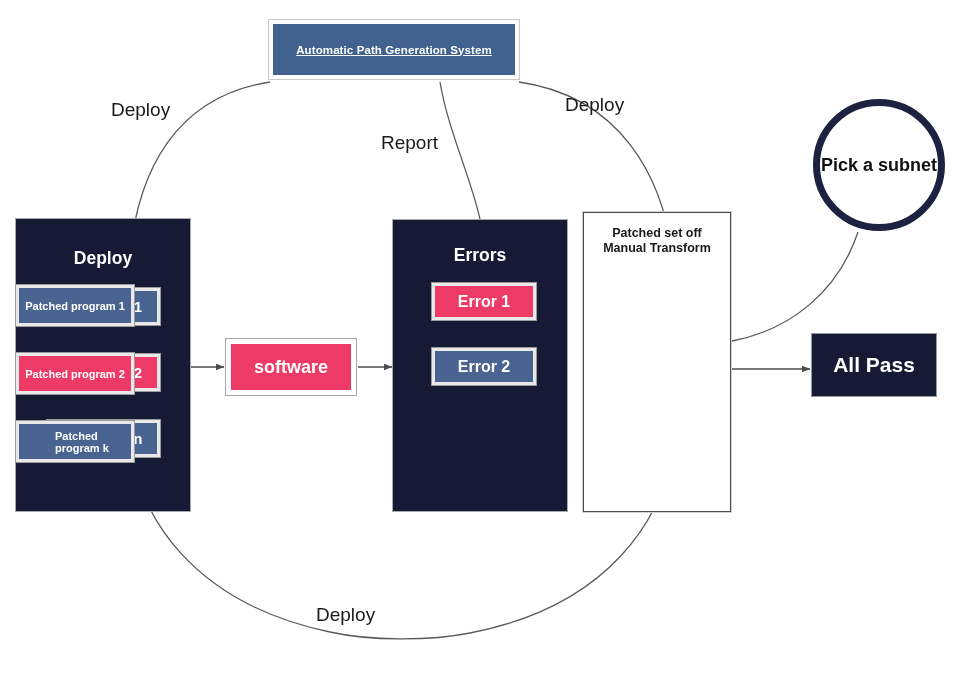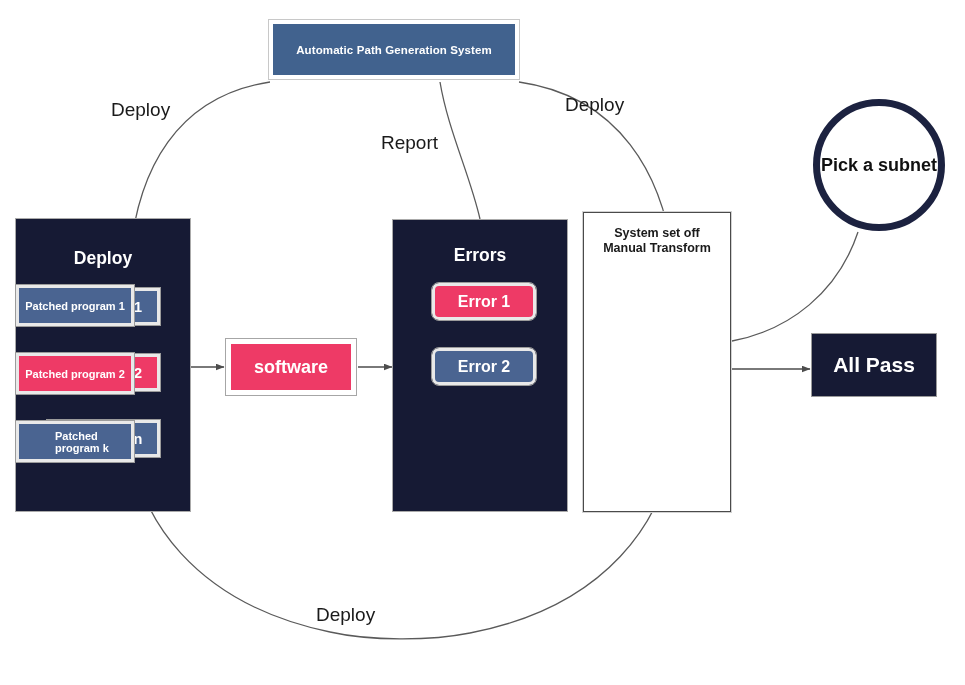--- a/index.html
+++ b/index.html
@@ -41,20 +41,21 @@
     border: 4px solid #ffffff;
     outline: 1px solid #c8c8c8;
     display: flex;
     align-items: center;
     justify-content: center;
     color: #ffffff;
     font-size: 11.5px;
     font-weight: bold;
     letter-spacing: 0.1px;
     text-align: center;
+    text-decoration: underline;
   }
 
   
   .panel-dark {
     background: #161A34;
     outline: 1px solid #aaaaaa;
   }
   #panel-deploy {
     left: 16px; top: 219px;
     width: 174px; height: 292px;
@@ -95,21 +96,20 @@
     font-size: 14.5px;
   }
   #chip-tc1 { top: 288px; }
   #chip-tc2 { top: 354px; }
   #chip-tc3 { top: 420px; }
 
   .chip-error {
     left: 432px;
     width: 104px; height: 37px;
     font-size: 16px;
-    border-radius: 7px;
   }
   #chip-err1 { top: 283px; }
   #chip-err2 { top: 348px; }
   #chip-err3 { top: 422px; }
 
   
   #node-software {
     left: 226px; top: 339px;
     width: 130px; height: 56px;
     background: #EE3A66;
@@ -239,21 +239,21 @@
   <div class="node" id="node-software">software</div>
 
   <div class="node panel-dark" id="panel-errors">
     <div class="panel-title">Errors</div>
   </div>
   <div class="chip chip-error pink" id="chip-err1">Error 1</div>
   <div class="chip chip-error blue" id="chip-err2">Error 2</div>
 
   <div class="node" id="panel-manual">
     <div class="panel-title-dark">
-      <div>System set off</div>
+      <div>Patched set off</div>
       <div>Manual Transform</div>
     </div>
   </div>
   <div class="chip chip-patched blue" id="chip-pp1">Patched program 1</div>
   <div class="chip chip-patched pink" id="chip-pp2">Patched program 2</div>
   <div class="chip chip-patched blue" id="chip-pp3">Patched program k</div>
 
   <div class="node" id="node-subnet">Pick a subnet</div>
 
   <div class="node" id="node-allpass">All Pass</div>

